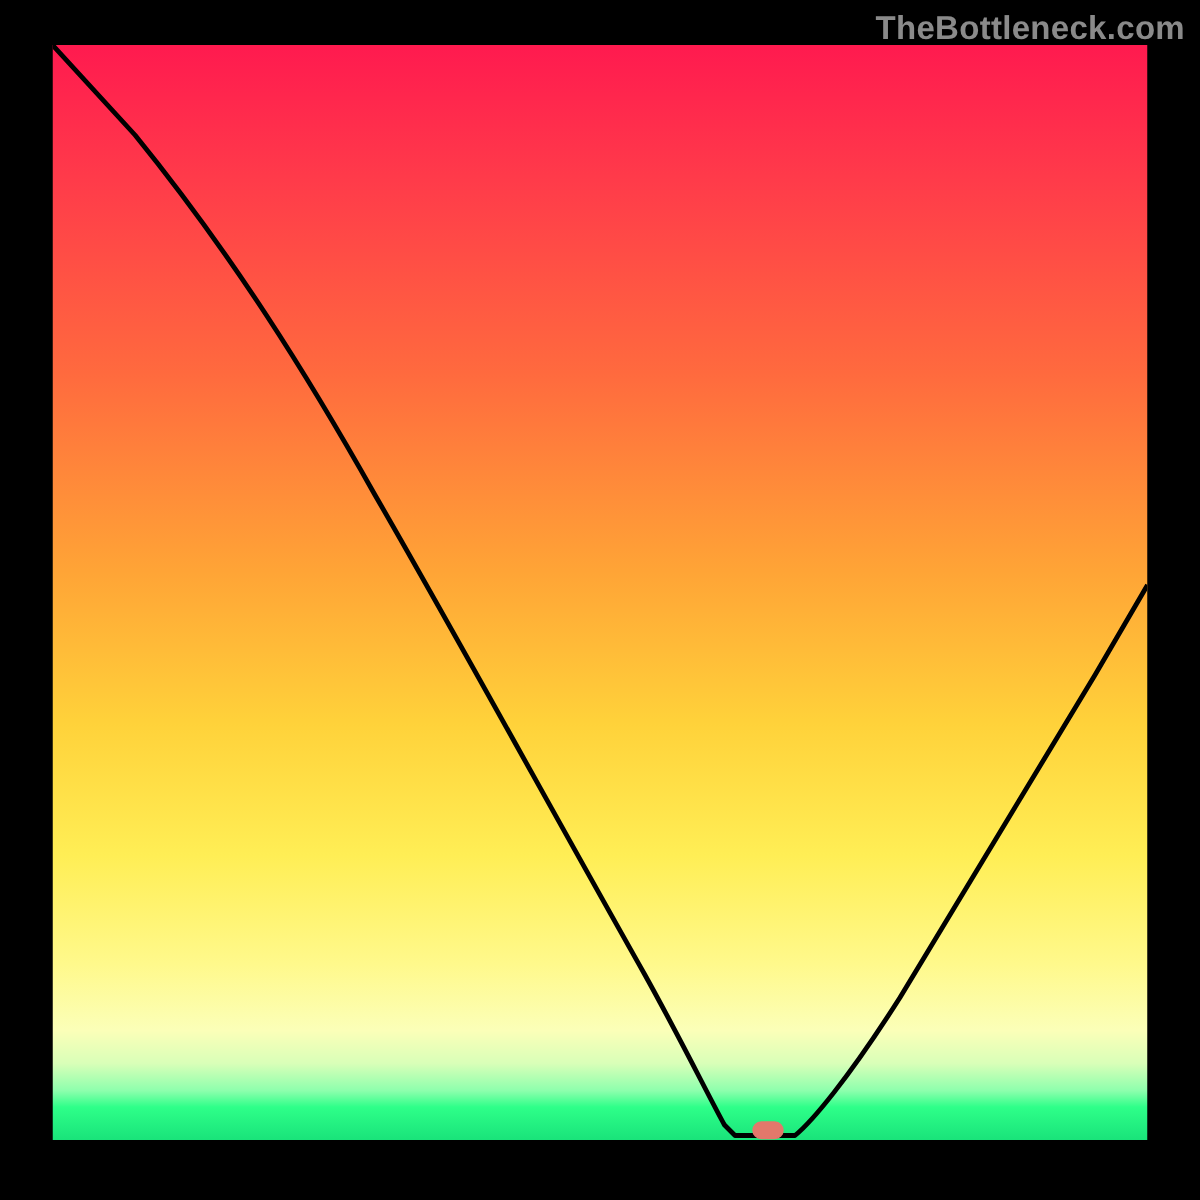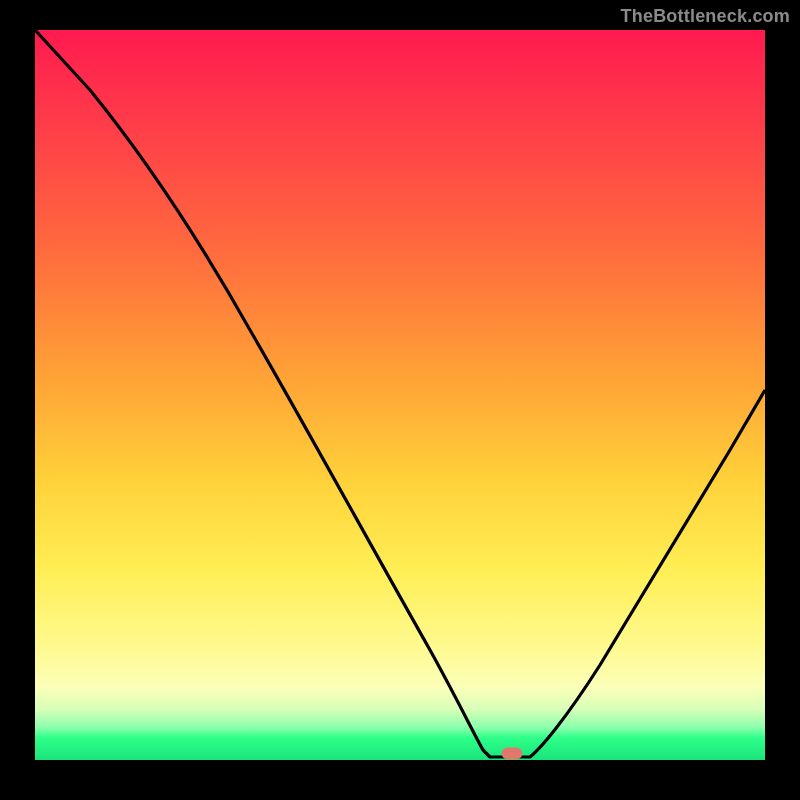--- a/index.html
+++ b/index.html
@@ -14,21 +14,21 @@
     position: relative;
     width: 800px;
     height: 800px;
     background: #000;
   }
   .watermark {
     position: absolute;
     top: 6px;
     right: 10px;
     color: #8a8a8a;
-    font-size: 18px;
+    font-size: 22px;
     font-weight: 600;
     letter-spacing: 0.2px;
     user-select: none;
   }
   .plot {
     position: absolute;
     left: 35px;
     top: 30px;
     width: 730px;
     height: 730px;

